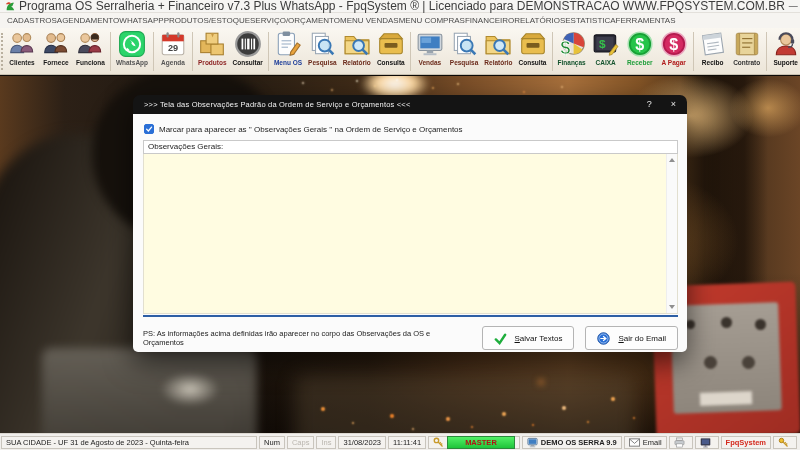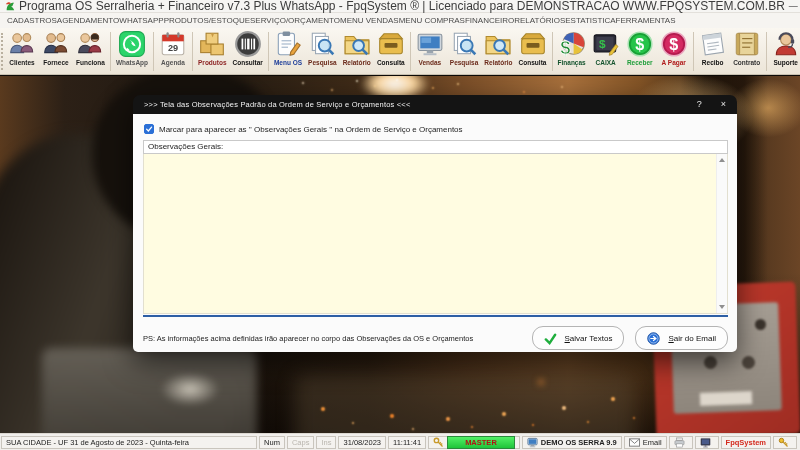--- a/index.html
+++ b/index.html
@@ -55,21 +55,21 @@
   .bl-machine { left:42px; top:272px; width:215px; height:105px; background:linear-gradient(#6a655c,#403c35); border-radius:9px; filter:blur(5px); opacity:.88; }
   .bl-glow { left:160px; top:296px; width:60px; height:34px; background:radial-gradient(closest-side,#e8e2d4,transparent); filter:blur(3px); opacity:.8; }
   .mid-crates { left:295px; top:298px; width:340px; height:100px; background:rgba(95,78,58,.38); border-radius:10px; filter:blur(9px); }
   .red-machine { left:654px; top:208px; width:144px; height:152px; background:linear-gradient(145deg,#c23a2c,#9e2c22); border-radius:5px; transform:rotate(-2deg); filter:blur(1.5px); }
   .rm-panel { left:672px; top:228px; width:108px; height:108px; background:linear-gradient(#a59d93,#8d857b); border-radius:3px; transform:rotate(-2deg); filter:blur(1.5px); }
   .rm-knobs { left:686px; top:244px; width:9px; height:9px; border-radius:50%; background:#3a332c;
     box-shadow: 36px -2px 0 1px #3a332c, 70px 0 0 1px #3a332c, 20px 38px 0 2px #4a423a, 58px 38px 0 2px #4a423a; filter:blur(1px); }
   .rm-label { left:700px; top:316px; width:52px; height:13px; background:#ddd6cb; filter:blur(1.5px); transform:rotate(-2deg); }
 
   
-  .dialog { position:absolute; left:133px; top:95px; width:604px; height:257px; z-index:5;
+  .dialog { position:absolute; left:133px; top:95px; width:554px; height:257px; z-index:5;
     border-radius:7px; box-shadow:0 10px 28px rgba(0,0,0,.6); }
   .dlg-title { height:19px; background:#141414; border-radius:7px 7px 0 0; display:flex; align-items:center; padding:0 11px; }
   .dlg-title-text { color:#f2f2f2; font-size:7.5px; letter-spacing:.2px; white-space:nowrap; }
   .dlg-title-btns { margin-left:auto; display:flex; gap:19px; }
   .dlg-title-btns span { color:#e8e8e8; font-size:9px; line-height:11px; }
   .dlg-body { position:relative; height:238px; background:#fbfbfb; border-radius:0 0 5px 5px; padding:7px 9px 0 10px; }
 
   .cb-row { display:flex; align-items:center; gap:5px; margin:3px 0 6px 1px; }
   .checkbox { width:10px; height:10px; border-radius:2px; border:1px solid #8a8a8a; background:#fff; display:flex; align-items:center; justify-content:center; }
   .checkbox svg { width:8px; height:8px; display:none; }
@@ -81,21 +81,21 @@
   .ta-wrap { display:flex; height:160px; border:1px solid #e2dfcf; border-top:none; }
   .ta { flex:1; background:#fffce1; border:none; outline:none; resize:none; font-family:"Liberation Sans",sans-serif; font-size:8px; padding:3px; }
   .vscroll { width:11px; background:#fafafa; border-left:1px solid #eee; display:flex; flex-direction:column; justify-content:space-between; align-items:center; }
   .arr { width:0; height:0; border-left:3px solid transparent; border-right:3px solid transparent; }
   .arr.up { border-bottom:4px solid #8f8f8f; margin-top:4px; }
   .arr.down { border-top:4px solid #8f8f8f; margin-bottom:4px; }
   .dlg-divider { height:2px; background:#2e5fa5; margin-top:1px; }
 
   .dlg-footer { display:flex; align-items:center; margin-top:9px; }
   .ps-text { flex:1; font-size:7.5px; color:#222; }
-  .btn { display:flex; align-items:center; gap:8px; background:#fdfdfd; border:1px solid #b4b4b4; border-radius:11px; height:24px; padding:8px 11px; margin-left:11px; }
+  .btn { display:flex; align-items:center; gap:8px; background:#fdfdfd; border:1px solid #b4b4b4; border-radius:3px; height:24px; padding:8px 11px; margin-left:11px; }
   .btn-icon svg { width:13px; height:13px; display:block; }
   .btn-label { display:inline-block; font-size:8px; color:#111; }
   .btn-label::first-letter { text-decoration:underline; }
 
   
   .statusbar { position:absolute; left:0; bottom:0; width:800px; height:17px; background:#f1efec; border-top:1px solid #dcd8d1; display:flex; align-items:center; padding:1px 1px; z-index:6; }
   .seg { height:13px; border:1px solid #c9c5bd; background:#f4f2ef; display:flex; align-items:center; gap:3px; padding:0 4px; margin-right:2px; white-space:nowrap; }
   .seg-label { font-size:7.5px; color:#222; line-height:11px; }
   .seg.grow { flex:1; }
   .seg.dim .seg-label { color:#b9b5ae; }

